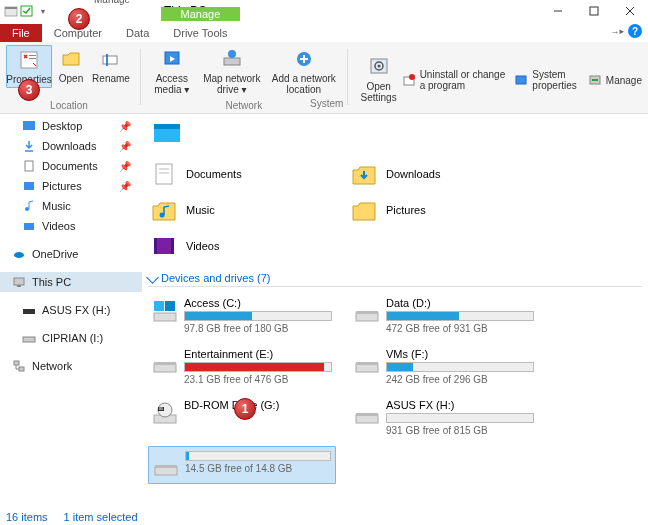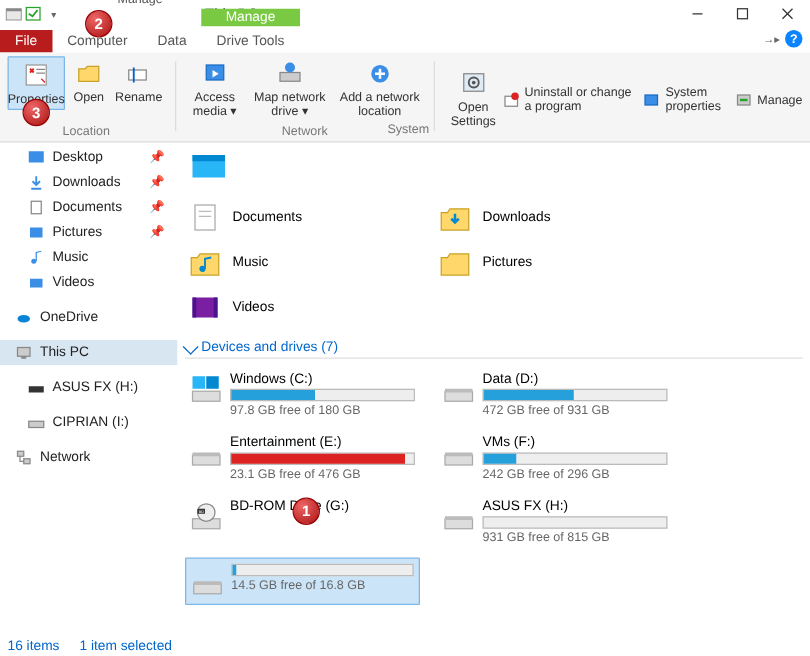--- a/index.html
+++ b/index.html
@@ -419,21 +419,21 @@
     <div class="drive-grid" id="drive-grid">
         <div class="drive-item">
           <div class="drive-icon">
             <svg width="26" height="26">
               <rect x="2" y="14" width="22" height="8" fill="#ddd" stroke="#aaa"></rect>
               <rect x="2" y="2" width="10" height="10" fill="#29b6f6"></rect>
               <rect x="13" y="2" width="10" height="10" fill="#0288d1"></rect>
             </svg>
           </div>
           <div class="drive-info">
-            <div class="drive-name">Windows (C:)</div>
+            <div class="drive-name">Access (C:)</div>
             <div class="drive-bar">
               <div class="drive-fill" style="width:46%;background:#26a0da"></div>
             </div>
             <div class="drive-free">97.8 GB free of 180 GB</div>
           </div>
         </div>
         <div class="drive-item">
           <div class="drive-icon">
             <svg width="26" height="26">
               <rect x="2" y="14" width="22" height="8" fill="#ddd" stroke="#aaa"></rect>
@@ -510,21 +510,21 @@
           <div class="drive-icon">
             <svg width="26" height="26">
               <rect x="2" y="14" width="22" height="8" fill="#ddd" stroke="#aaa"></rect>
               <rect x="2" y="12" width="22" height="3" fill="#bbb"></rect>
             </svg>
           </div>
           <div class="drive-info">
             <div class="drive-bar">
               <div class="drive-fill" style="width:2%;background:#26a0da"></div>
             </div>
-            <div class="drive-free">14.5 GB free of 16.8 GB</div>
+            <div class="drive-free">14.5 GB free of 14.8 GB</div>
           </div>
         </div>
       </div>
 
   </div>
 </div>
 
 <div class="status">
   <span>16 items</span>
   <span>1 item selected</span>

